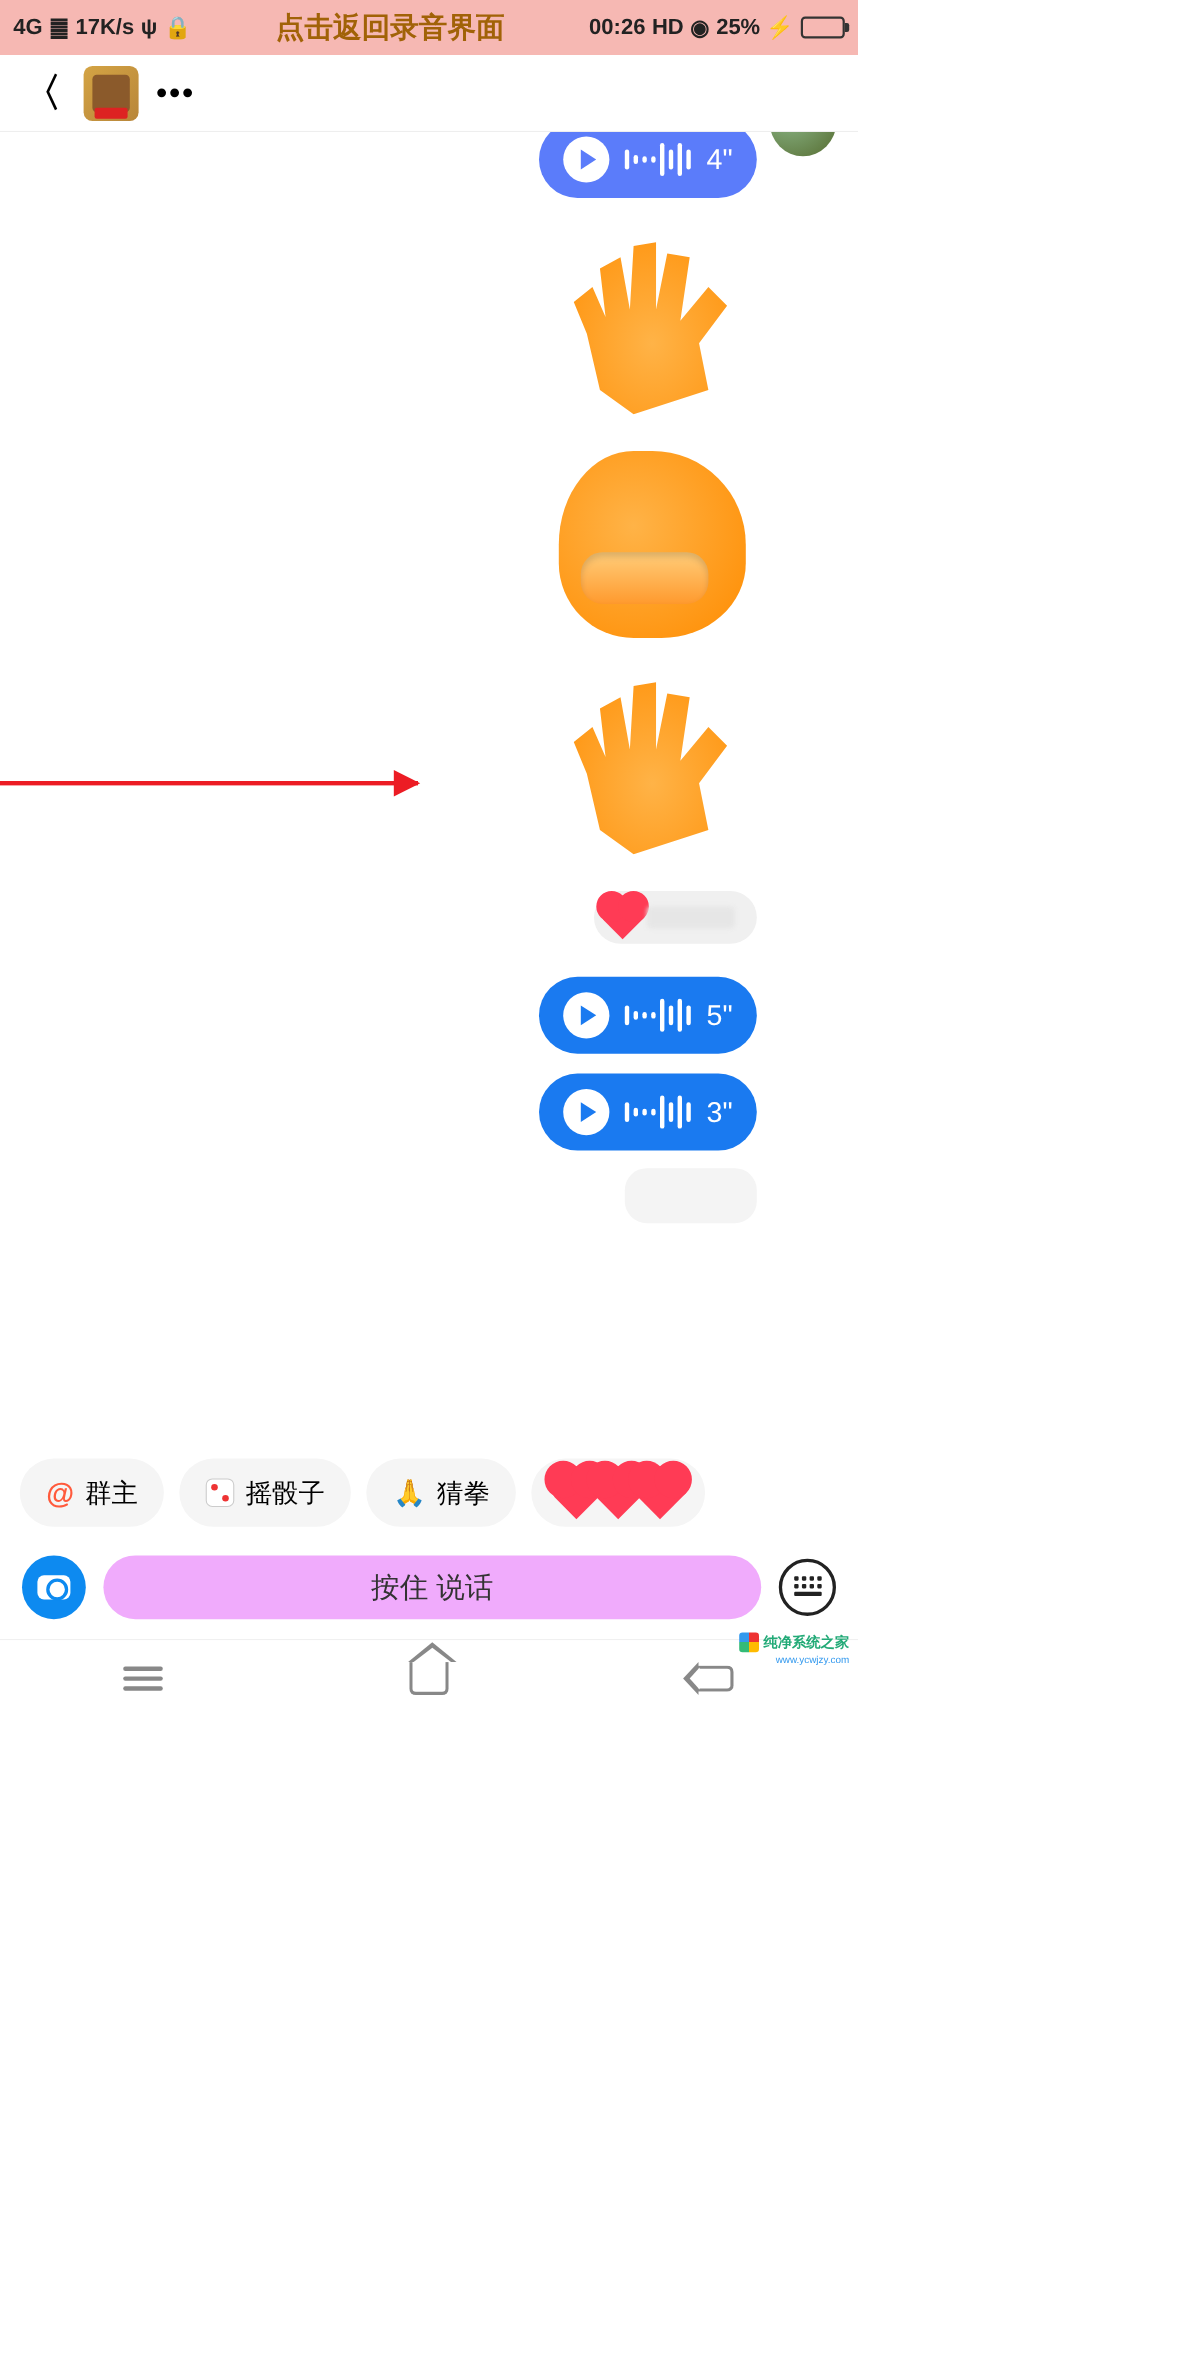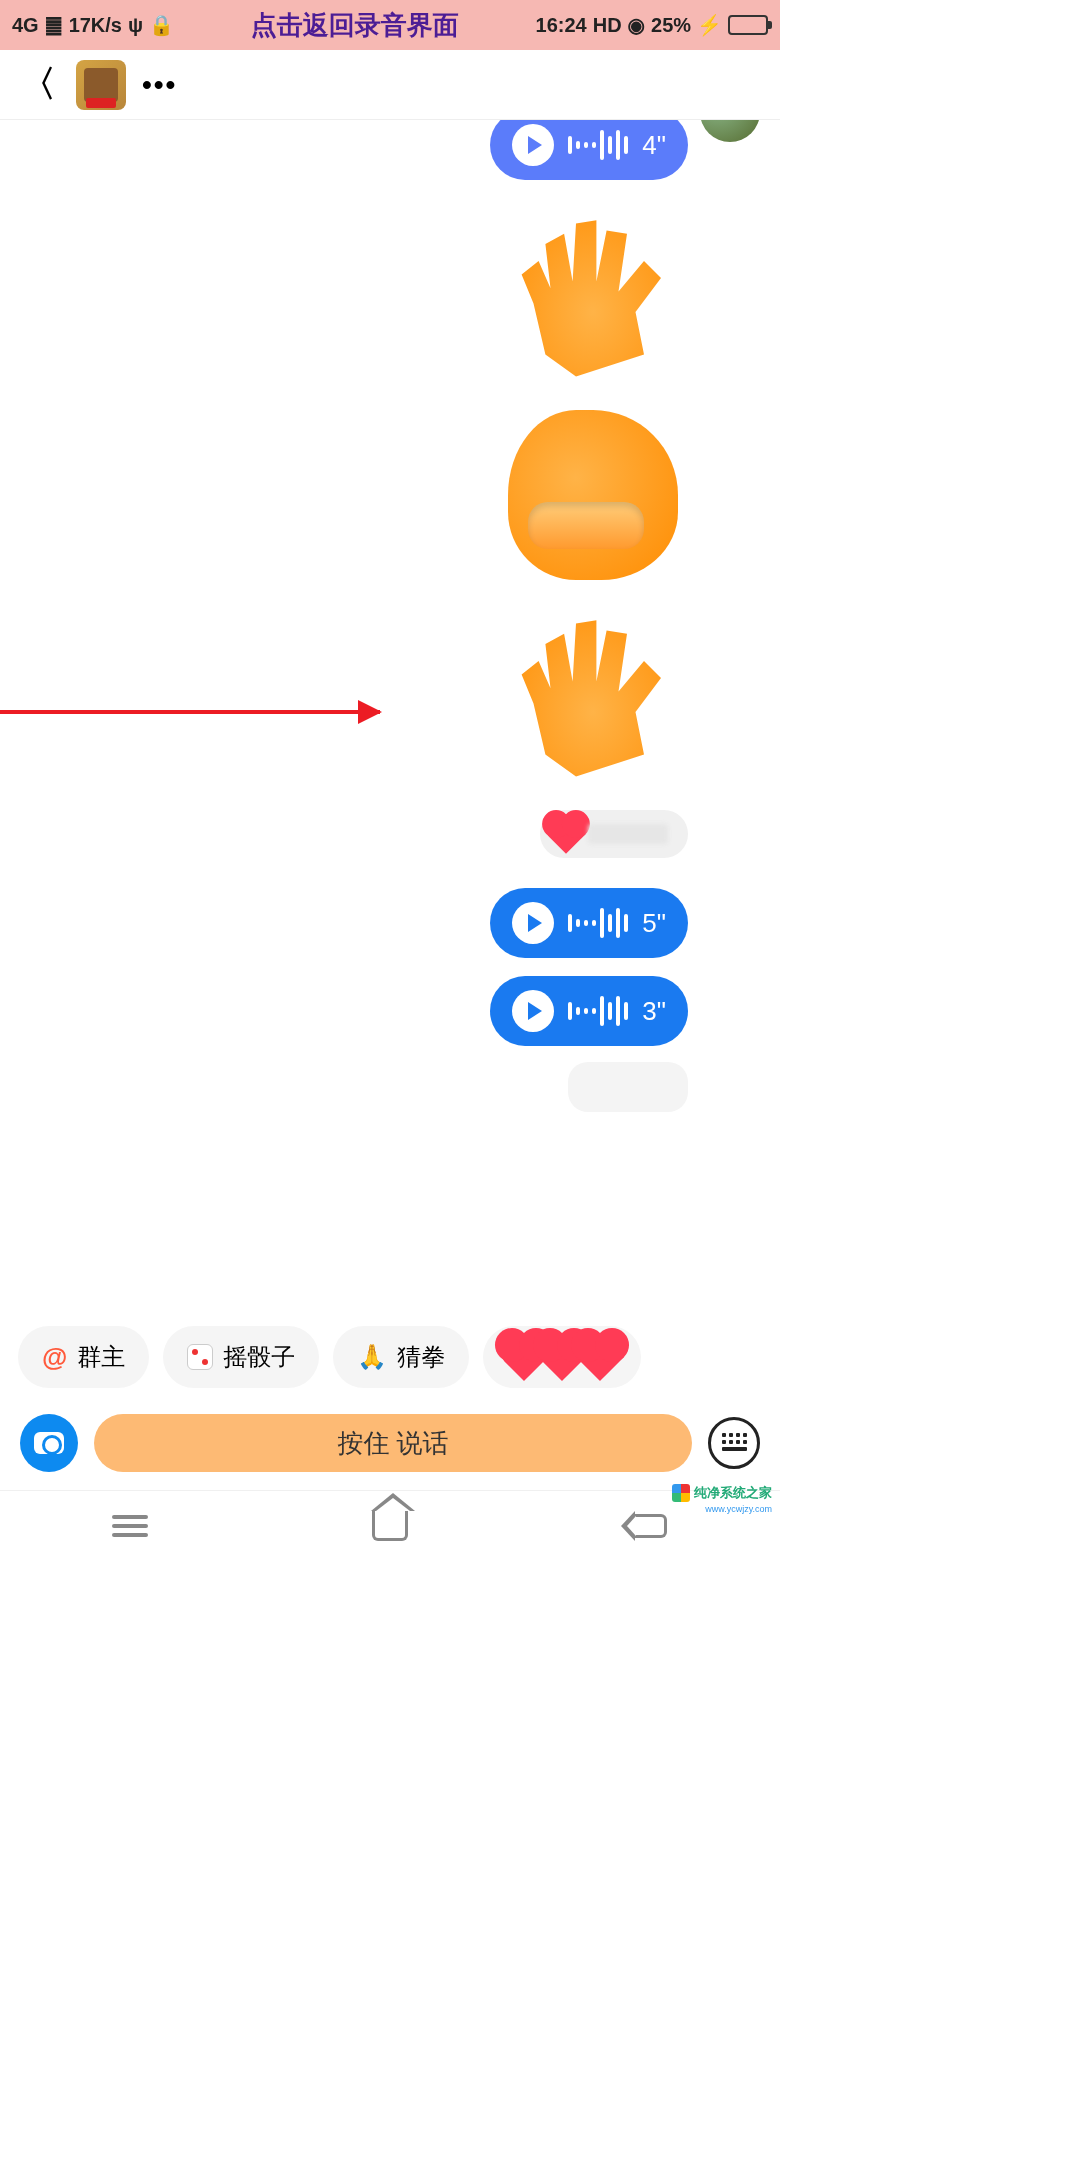--- a/index.html
+++ b/index.html
@@ -20,21 +20,21 @@
     display: flex;
     align-items: center;
     justify-content: space-between;
     padding: 0 12px;
     font-size: 20px;
     font-weight: 600;
     color: #222;
     gap: 40px;
   }
   .status-left, .status-right { display:flex; align-items:center; gap:6px; }
-  .status-center { font-size:26px; color:#4c1d95; }
+  .status-center { font-size:26px; color:#a16207; }
   .signal-icon, .wifi-icon, .battery-icon { display:inline-block; }
   .battery-icon {
     width:40px;height:20px;border:2px solid #333;border-radius:4px;position:relative;
   }
   .battery-icon::after{content:'';position:absolute;right:-6px;top:4px;width:4px;height:8px;background:#333;border-radius:0 2px 2px 0;}
   .battery-fill{background:#e74c3c;height:100%;width:68%;border-radius:2px;}
 
   
   .chat-header {
     height: 70px;
@@ -159,21 +159,21 @@
 
   
   .input-bar { display:flex; align-items:center; gap:16px; padding:12px 20px 18px 20px; }
   .cam-btn {
     width:58px;height:58px;border-radius:50%;background:#0d8af0;
     display:flex;align-items:center;justify-content:center;
   }
   .cam-inner{width:30px;height:22px;background:#fff;border-radius:6px;position:relative;}
   .cam-inner::before{content:'';position:absolute;top:3px;left:8px;width:14px;height:14px;border:3px solid #0d8af0;border-radius:50%;}
   .voice-field {
-    flex:1;background:#fdba74;border-radius:50px;height:58px;
+    flex:1;background:#f0abfc;border-radius:50px;height:58px;
     display:flex;align-items:center;justify-content:center;font-size:26px;color:#333;
   }
   .kb-btn {
     width:52px;height:52px;border-radius:50%;border:3px solid #222;
     display:flex;align-items:center;justify-content:center;
   }
   .kb-grid{display:grid;grid-template-columns:repeat(4,4px);grid-template-rows:repeat(2,4px) 6px;gap:3px;}
   .kb-grid span{background:#222;border-radius:1px;}
   .kb-grid span:last-child{grid-column:1/5;height:4px;}
 
@@ -202,21 +202,21 @@
 <div class="status-bar">
   <div class="status-left">
     <span>4G</span>
     <span class="signal-icon">䷀</span>
     <span>17K/s</span>
     <span>ψ</span>
     <span>🔒</span>
   </div>
   <div class="status-center">点击返回录音界面</div>
   <div class="status-right">
-    <span>16:24</span>
+    <span>00:26</span>
     <span>HD</span>
     <span class="wifi-icon">◉</span>
     <span>25%</span>
     <span>⚡</span>
     <span class="battery-icon"><span class="battery-fill"></span></span>
   </div>
 </div>
 
 <div class="chat-header">
   <span class="back-btn">〈</span>

